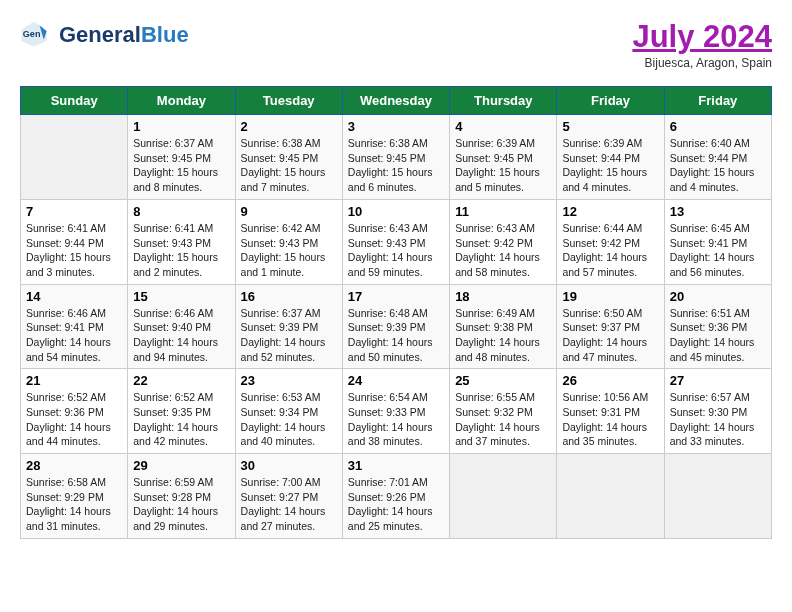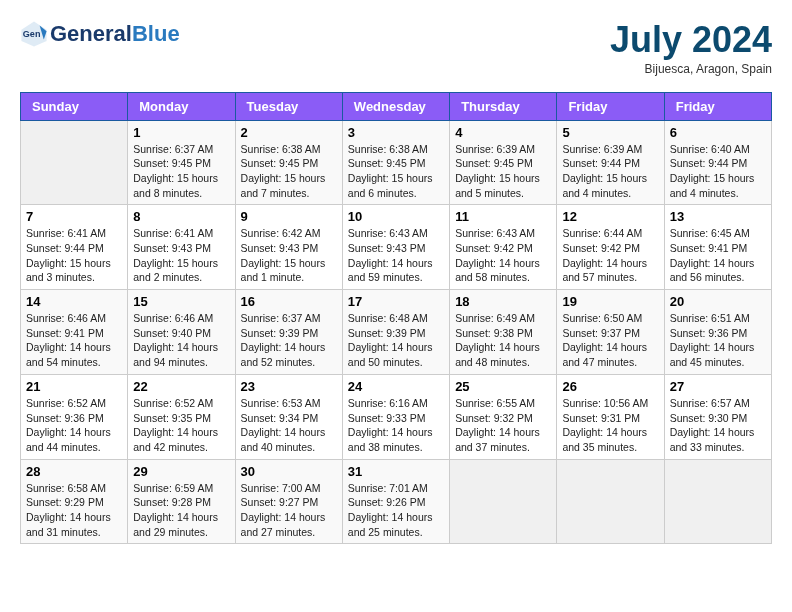--- a/index.html
+++ b/index.html
@@ -16,62 +16,64 @@
       align-items: flex-start;
       margin-bottom: 16px;
     }
     .logo {
       display: flex;
       flex-direction: column;
       align-items: flex-start;
     }
     .logo-text {
       display: flex;
-      align-items: center;
+      align-items: flex-end;
       font-size: 22px;
       font-weight: bold;
       color: #1a1a2e;
     }
     .logo-general {
       color: #1a3a6b;
       font-weight: bold;
+      margin-left: 9px;
     }
     .logo-blue {
       color: #2a7abf;
       font-weight: bold;
     }
     .logo-icon {
       width: 28px;
       height: 28px;
       margin-right: 2px;
     }
     .title-block {
       text-align: right;
     }
     .month-title {
-      font-size: 36px;
-      font-weight: bold;
-      color: #0c4a6e;
+      font-size: 31px;
+      font-weight: bold;
+      color: #a21caf;
       line-height: 1.1;
+      text-decoration: underline;
     }
     .location {
       font-size: 12px;
       color: #333;
       margin-top: 2px;
     }
     table {
       width: 100%;
       border-collapse: collapse;
       font-size: 11px;
     }
     thead tr th {
-      background-color: #8b5cf6;
+      background-color: #15803d;
       color: #fff;
-      padding: 6px 11px;
-      text-align: left;
+      padding: 6px 4px;
+      text-align: center;
       font-size: 13px;
       font-weight: bold;
       border: 1px solid #1a5aa0;
     }
     tbody tr td {
       border: 1px solid #ccc;
       vertical-align: top;
       padding: 4px 5px;
       min-height: 70px;
       height: 80px;
@@ -227,21 +229,21 @@
         <td>
           <span class="date-num">22</span>
           <div class="cell-text"><span>Sunrise: 6:52 AM</span><br><span>Sunset: 9:35 PM</span><br><span>Daylight: 14 hours and 42 minutes.</span></div>
         </td>
         <td>
           <span class="date-num">23</span>
           <div class="cell-text"><span>Sunrise: 6:53 AM</span><br><span>Sunset: 9:34 PM</span><br><span>Daylight: 14 hours and 40 minutes.</span></div>
         </td>
         <td>
           <span class="date-num">24</span>
-          <div class="cell-text"><span>Sunrise: 6:16 AM</span><br><span>Sunset: 9:33 PM</span><br><span>Daylight: 14 hours and 38 minutes.</span></div>
+          <div class="cell-text"><span>Sunrise: 6:54 AM</span><br><span>Sunset: 9:33 PM</span><br><span>Daylight: 14 hours and 38 minutes.</span></div>
         </td>
         <td>
           <span class="date-num">25</span>
           <div class="cell-text"><span>Sunrise: 6:55 AM</span><br><span>Sunset: 9:32 PM</span><br><span>Daylight: 14 hours and 37 minutes.</span></div>
         </td>
         <td>
           <span class="date-num">26</span>
           <div class="cell-text"><span>Sunrise: 10:56 AM</span><br><span>Sunset: 9:31 PM</span><br><span>Daylight: 14 hours and 35 minutes.</span></div>
         </td>
         <td>

